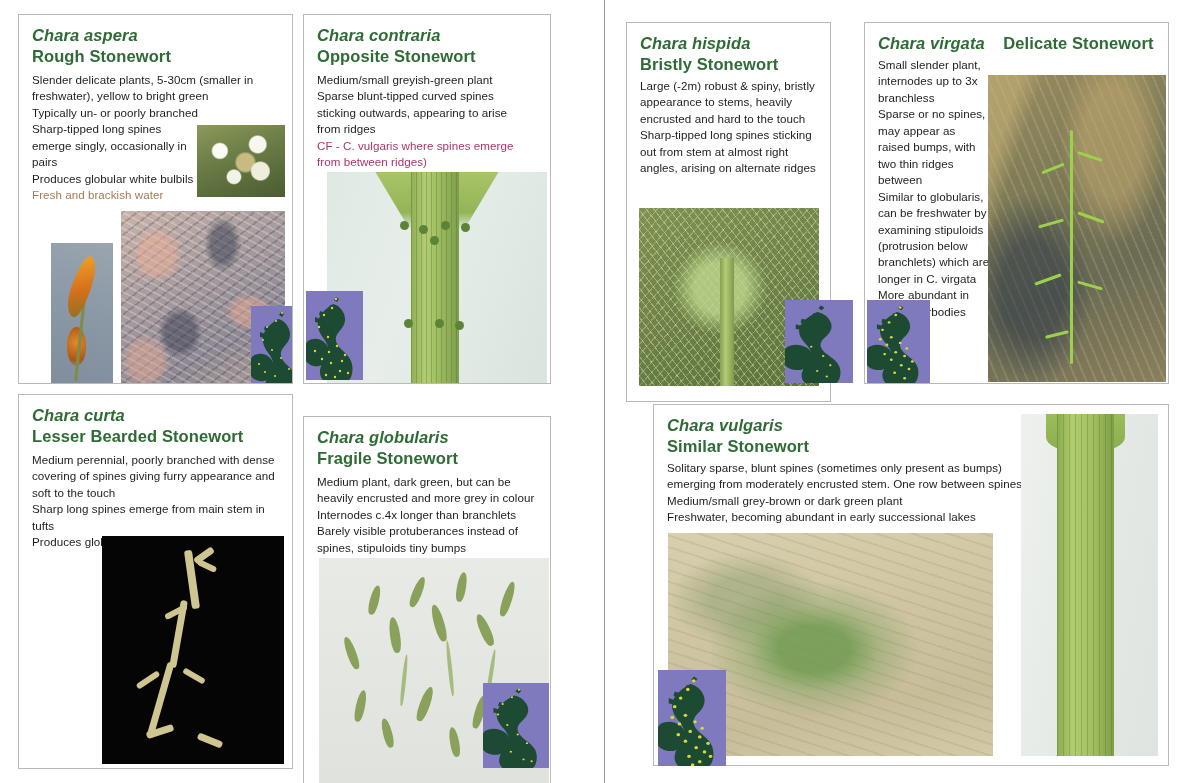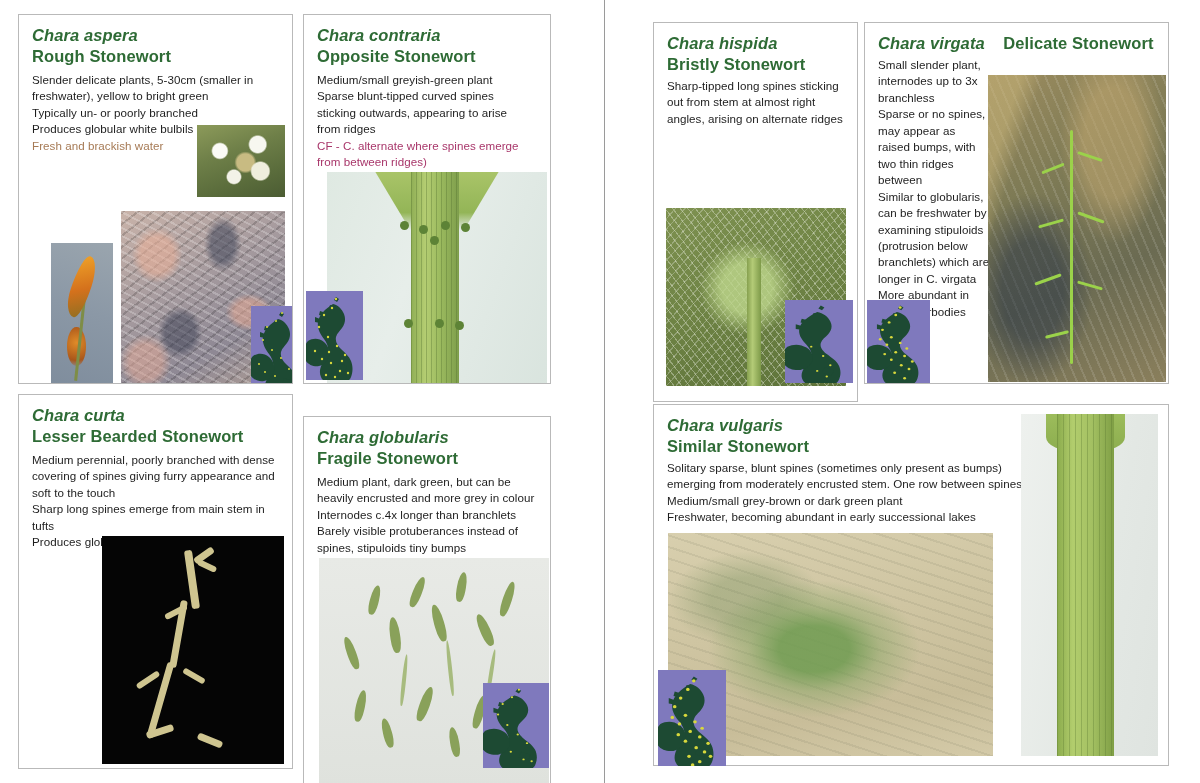--- a/index.html
+++ b/index.html
@@ -191,20 +191,21 @@
 
 <div class="card" style="left:18px;top:14px;width:275px;height:370px;">
   <div class="card-inner">
     <div class="titles">
       <span class="sci-name">Chara aspera</span>
       <span class="com-name">Rough Stonewort</span>
     </div>
     <div class="body-text" style="left:13px;top:57px;width:244px;">
       <p>Slender delicate plants, 5-30cm (smaller in freshwater), yellow to bright green</p>
       <p>Typically un- or poorly branched</p>
+      <p style="width:170px;">Sharp-tipped long spines emerge singly, occasionally in pairs</p>
       <p>Produces globular white bulbils</p>
       <p class="note-brown">Fresh and brackish water</p>
     </div>
 
     <div class="photo ph-bulbils" style="left:178px;top:110px;width:88px;height:72px;">
       <div class="px"></div>
     </div>
 
     <div class="photo ph-mat" style="left:102px;top:196px;width:164px;height:184px;">
       <div class="px"></div>
@@ -250,21 +251,21 @@
 
 <div class="card" style="left:303px;top:14px;width:248px;height:370px;">
   <div class="card-inner">
     <div class="titles">
       <span class="sci-name">Chara contraria</span>
       <span class="com-name">Opposite Stonewort</span>
     </div>
     <div class="body-text" style="left:13px;top:57px;width:215px;">
       <p>Medium/small greyish-green plant</p>
       <p>Sparse blunt-tipped curved spines sticking outwards, appearing to arise from ridges</p>
-      <p class="note-maroon">CF - C. alternate where spines emerge from between ridges)</p>
+      <p class="note-maroon">CF - C. vulgaris where spines emerge from between ridges)</p>
     </div>
 
     <div class="photo ph-stem" style="left:23px;top:157px;width:220px;height:222px;">
       <div class="px">
         <div class="whorl"></div>
         <div class="stem"></div>
         <div class="spine" style="left:33%;top:22%;"></div>
         <div class="spine" style="left:42%;top:24%;"></div>
         <div class="spine" style="left:52%;top:22%;"></div>
         <div class="spine" style="left:61%;top:23%;"></div>
@@ -393,27 +394,28 @@
       <circle cx="21" cy="44" r="1"></circle>
         <circle cx="30" cy="54" r="1"></circle>
       <circle cx="38" cy="63" r="1"></circle>
         <circle cx="24" cy="72" r="1"></circle>
       <circle cx="35" cy="80" r="1"></circle>
         <circle cx="42" cy="82" r="1"></circle>
     </g>
   </svg>
 </div>
 
-<div class="card" style="left:653px;top:22px;width:205px;height:380px;">
+<div class="card" style="left:626px;top:22px;width:205px;height:380px;">
   <div class="card-inner">
     <div class="titles">
       <span class="sci-name">Chara hispida</span>
       <span class="com-name">Bristly Stonewort</span>
     </div>
     <div class="body-text" style="left:13px;top:55px;width:182px;">
+      <p>Large (-2m) robust &amp; spiny, bristly appearance to stems, heavily encrusted and hard to the touch</p>
       <p>Sharp-tipped long spines sticking out from stem at almost right angles, arising on alternate ridges</p>
     </div>
 
     <div class="photo ph-bristly" style="left:12px;top:185px;width:180px;height:178px;">
       <div class="px">
           <div class="axis"></div>
         </div>
     </div>
   </div>
 </div>

